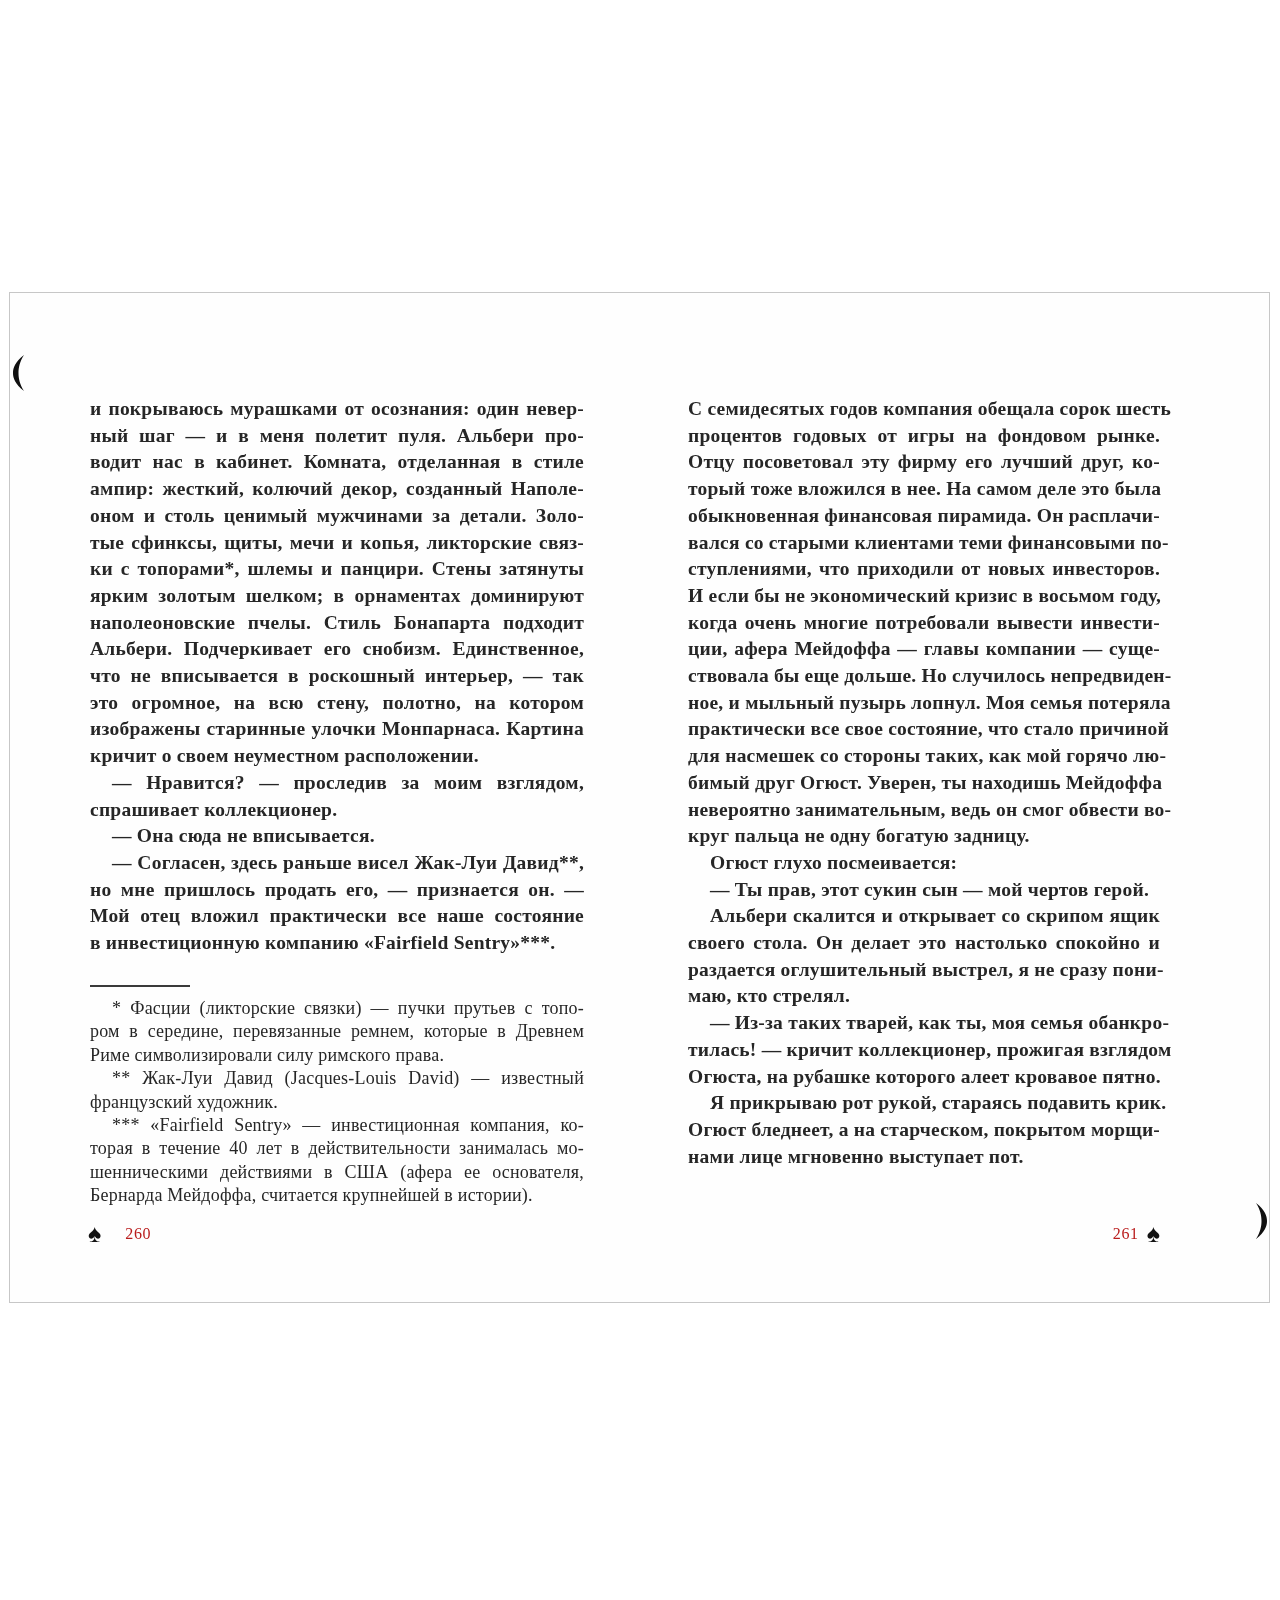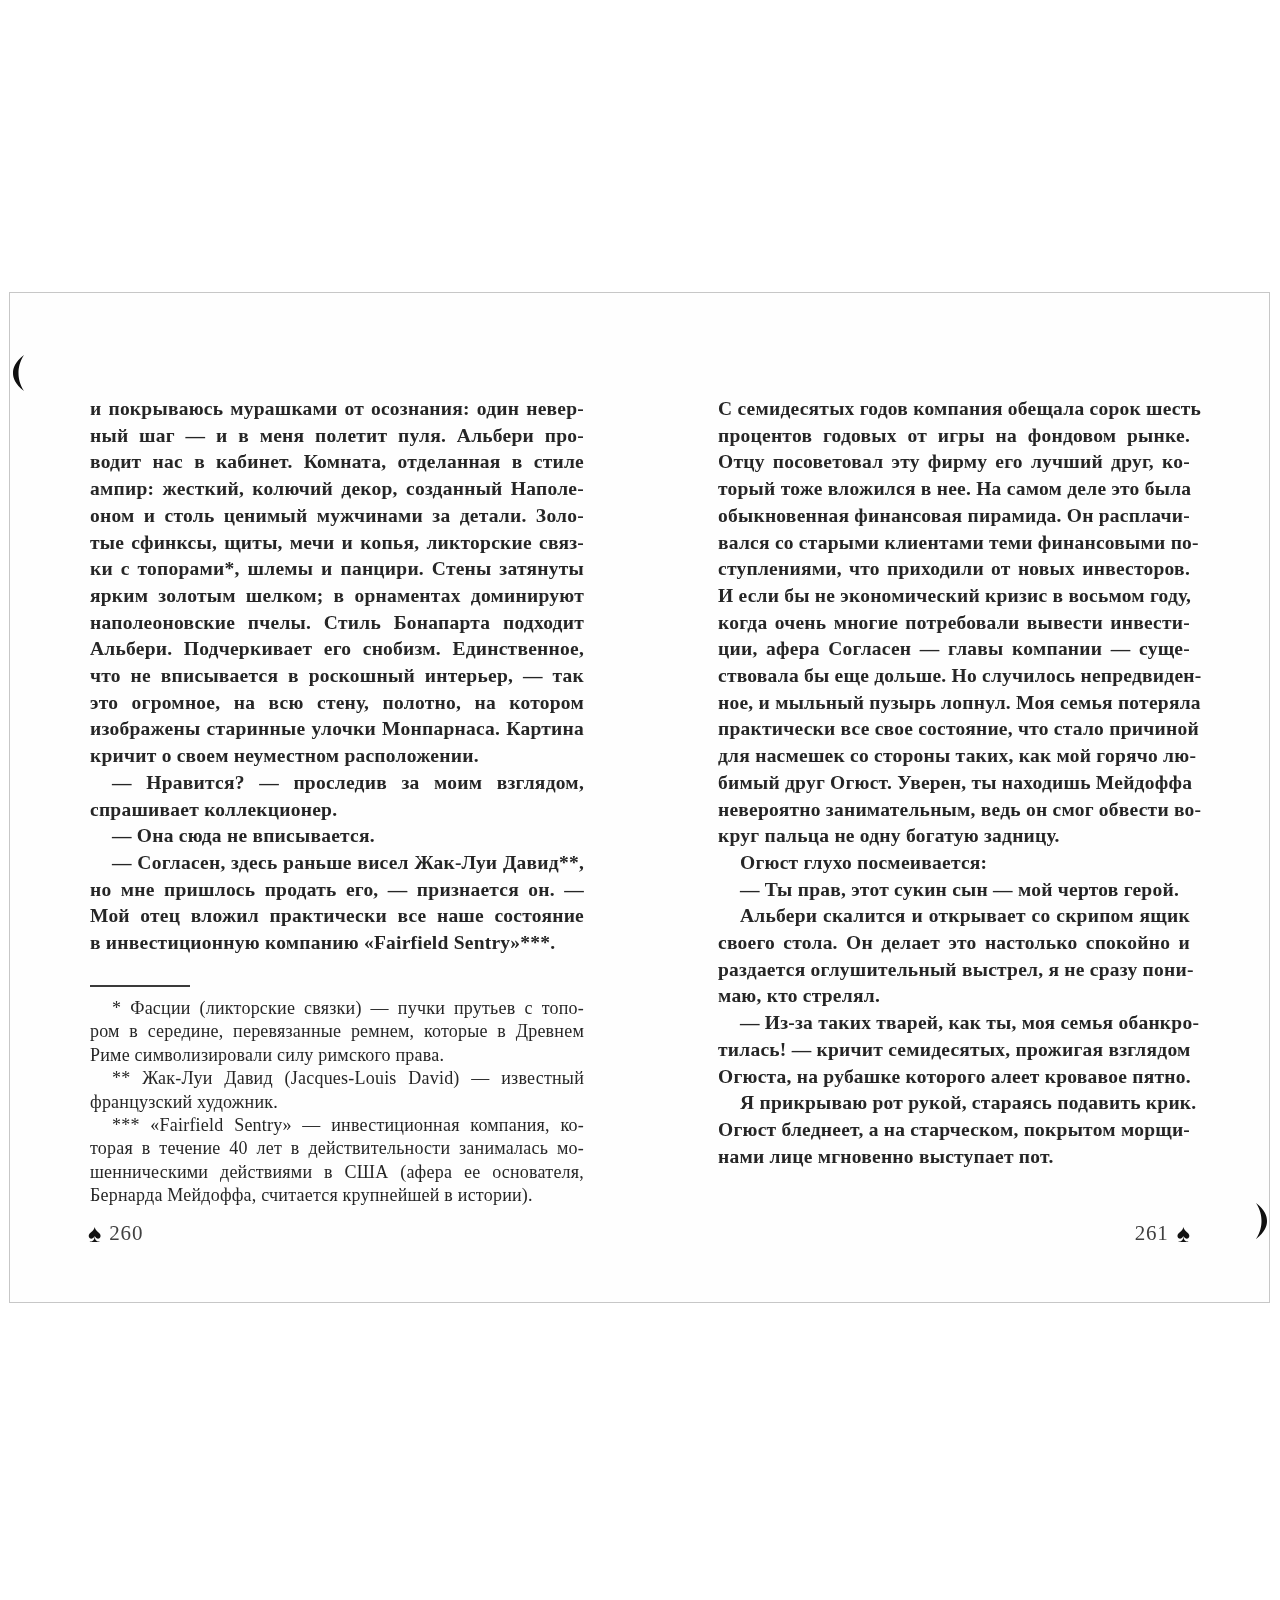--- a/index.html
+++ b/index.html
@@ -8,21 +8,21 @@
     background:#ffffff; overflow:hidden;
     font-family:"Liberation Serif","DejaVu Serif",serif;
     color:#262626;
   }
   .spread {
     position:absolute; left:9px; top:292px; width:1261px; height:1011px;
     background:#fefefe; border:1px solid #c7c7c7; box-sizing:border-box;
   }
   .page { position:absolute; top:0; height:100%; }
   .page-left  { left:0;    width:630px; }
-  .page-right { left:630px; width:629px; }
+  .page-right { left:600px; width:629px; }
 
   .main-text {
     position:absolute;
     font-size:19.5px; line-height:26.7px; letter-spacing:0.012em;font-weight:bold;
   }
   .page-left  .main-text { left:80px;  top:103px; width:494px; }
   .page-right .main-text { left:78px;  top:103px; width:472px; }
 
   .line { text-align:justify; text-align-last:justify; white-space:nowrap; }
   .line.last { text-align:center; text-align-last:left; }
@@ -35,21 +35,21 @@
   .footnotes {
     position:absolute; left:80px; top:704px; width:494px;
     font-size:18px; line-height:23.4px; letter-spacing:0.012em;
   }
 
   .footer {
     position:absolute; top:928px; display:flex; align-items:center; gap:8px;
   }
   .footer-left  { left:78px; }
   .footer-right { right:79px;justify-content:center; }
-  .pagenum { font-size:21px; color:#404040; letter-spacing:0.04em; }
+  .pagenum { font-size:16px; color:#b91c1c; letter-spacing:0.04em;margin-left:16px; }
   .spade { font-size:25px; color:#121212; line-height:1; }
 
   .curl { position:absolute; }
   .curl-left  { left:3px;   top:62px; }
   .curl-right { left:1245px; top:910px; }
   .curl svg path { fill:#101010; }
 </style>
 </head>
 <body>
 
@@ -112,36 +112,36 @@
     <div class="main-text">
         <div class="line">С семидесятых годов компания обещала сорок шесть</div>
         <div class="line">процентов годовых от игры на фондовом рынке.</div>
         <div class="line">Отцу посоветовал эту фирму его лучший друг, ко-</div>
         <div class="line">торый тоже вложился в нее. На самом деле это была</div>
         <div class="line">обыкновенная финансовая пирамида. Он расплачи-</div>
         <div class="line">вался со старыми клиентами теми финансовыми по-</div>
         <div class="line">ступлениями, что приходили от новых инвесторов.</div>
         <div class="line">И если бы не экономический кризис в восьмом году,</div>
         <div class="line">когда очень многие потребовали вывести инвести-</div>
-        <div class="line">ции, афера Согласен — главы компании — суще-</div>
+        <div class="line">ции, афера Мейдоффа — главы компании — суще-</div>
         <div class="line">ствовала бы еще дольше. Но случилось непредвиден-</div>
         <div class="line">ное, и мыльный пузырь лопнул. Моя семья потеряла</div>
         <div class="line">практически все свое состояние, что стало причиной</div>
         <div class="line">для насмешек со стороны таких, как мой горячо лю-</div>
         <div class="line">бимый друг Огюст. Уверен, ты находишь Мейдоффа</div>
         <div class="line">невероятно занимательным, ведь он смог обвести во-</div>
         <div class="line last">круг пальца не одну богатую задницу.</div>
         <div class="line indent last">Огюст глухо посмеивается:</div>
         <div class="line indent last">— Ты прав, этот сукин сын — мой чертов герой.</div>
         <div class="line indent">Альбери скалится и открывает со скрипом ящик</div>
         <div class="line">своего стола. Он делает это настолько спокойно и</div>
         <div class="line">раздается оглушительный выстрел, я не сразу пони-</div>
         <div class="line last">маю, кто стрелял.</div>
         <div class="line indent">— Из-за таких тварей, как ты, моя семья обанкро-</div>
-        <div class="line">тилась! — кричит семидесятых, прожигая взглядом</div>
+        <div class="line">тилась! — кричит коллекционер, прожигая взглядом</div>
         <div class="line last">Огюста, на рубашке которого алеет кровавое пятно.</div>
         <div class="line indent">Я прикрываю рот рукой, стараясь подавить крик.</div>
         <div class="line">Огюст бледнеет, а на старческом, покрытом морщи-</div>
         <div class="line last">нами лице мгновенно выступает пот.</div>
       </div>
     <div class="footer footer-right">
       <span class="pagenum">261</span>
       <span class="spade">♠</span>
     </div>
   </div>

